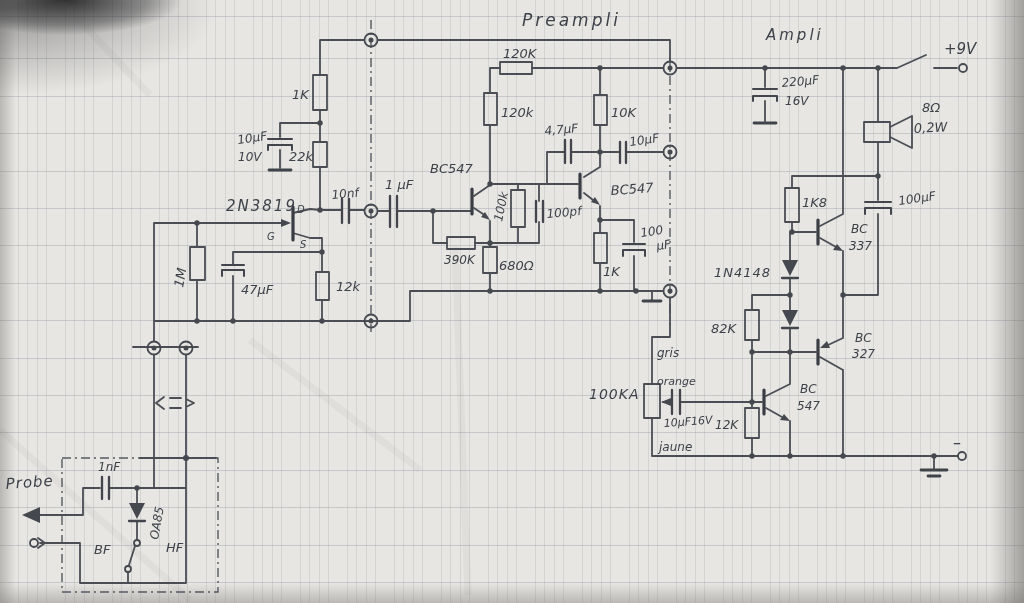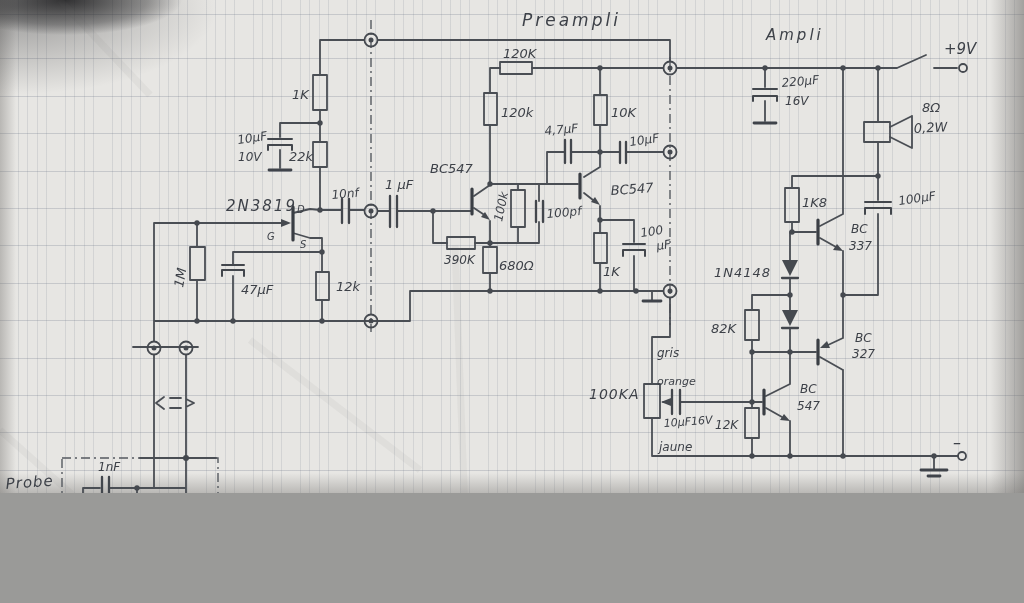--- a/index.html
+++ b/index.html
@@ -1,16 +1,16 @@
 <!DOCTYPE html>
 <html><head>
 <meta charset="utf-8">
 <style>
   html,body{margin:0;padding:0;background:#9a9a98;}
-  .screen{position:relative;width:1024px;height:493px;overflow:hidden;
+  .screen{position:relative;width:1024px;height:603px;overflow:hidden;
     font-family:"DejaVu Sans",sans-serif;}
   .paper{position:absolute;inset:0;background-color:#e7e6e3;
     background-image:
       radial-gradient(150px 45px at 65px 0px, rgba(18,18,20,.8), rgba(40,40,42,.38) 55%, transparent 78%),
       radial-gradient(280px 120px at 15px 8px, rgba(60,60,62,.45), transparent 72%),
       linear-gradient(to right, rgba(120,118,115,.42) 0, transparent 16px),
       linear-gradient(to left, rgba(105,103,101,.55) 0, transparent 34px),
       linear-gradient(to top, rgba(118,116,113,.4) 0, transparent 20px),
       repeating-linear-gradient(to right, transparent 0, transparent 8.6px, rgba(105,115,132,.16) 8.6px, rgba(105,115,132,.16) 9.4px),
       repeating-linear-gradient(to bottom, transparent 0, transparent 36.4px, rgba(112,118,135,.27) 36.4px, rgba(112,118,135,.27) 37.4px);

